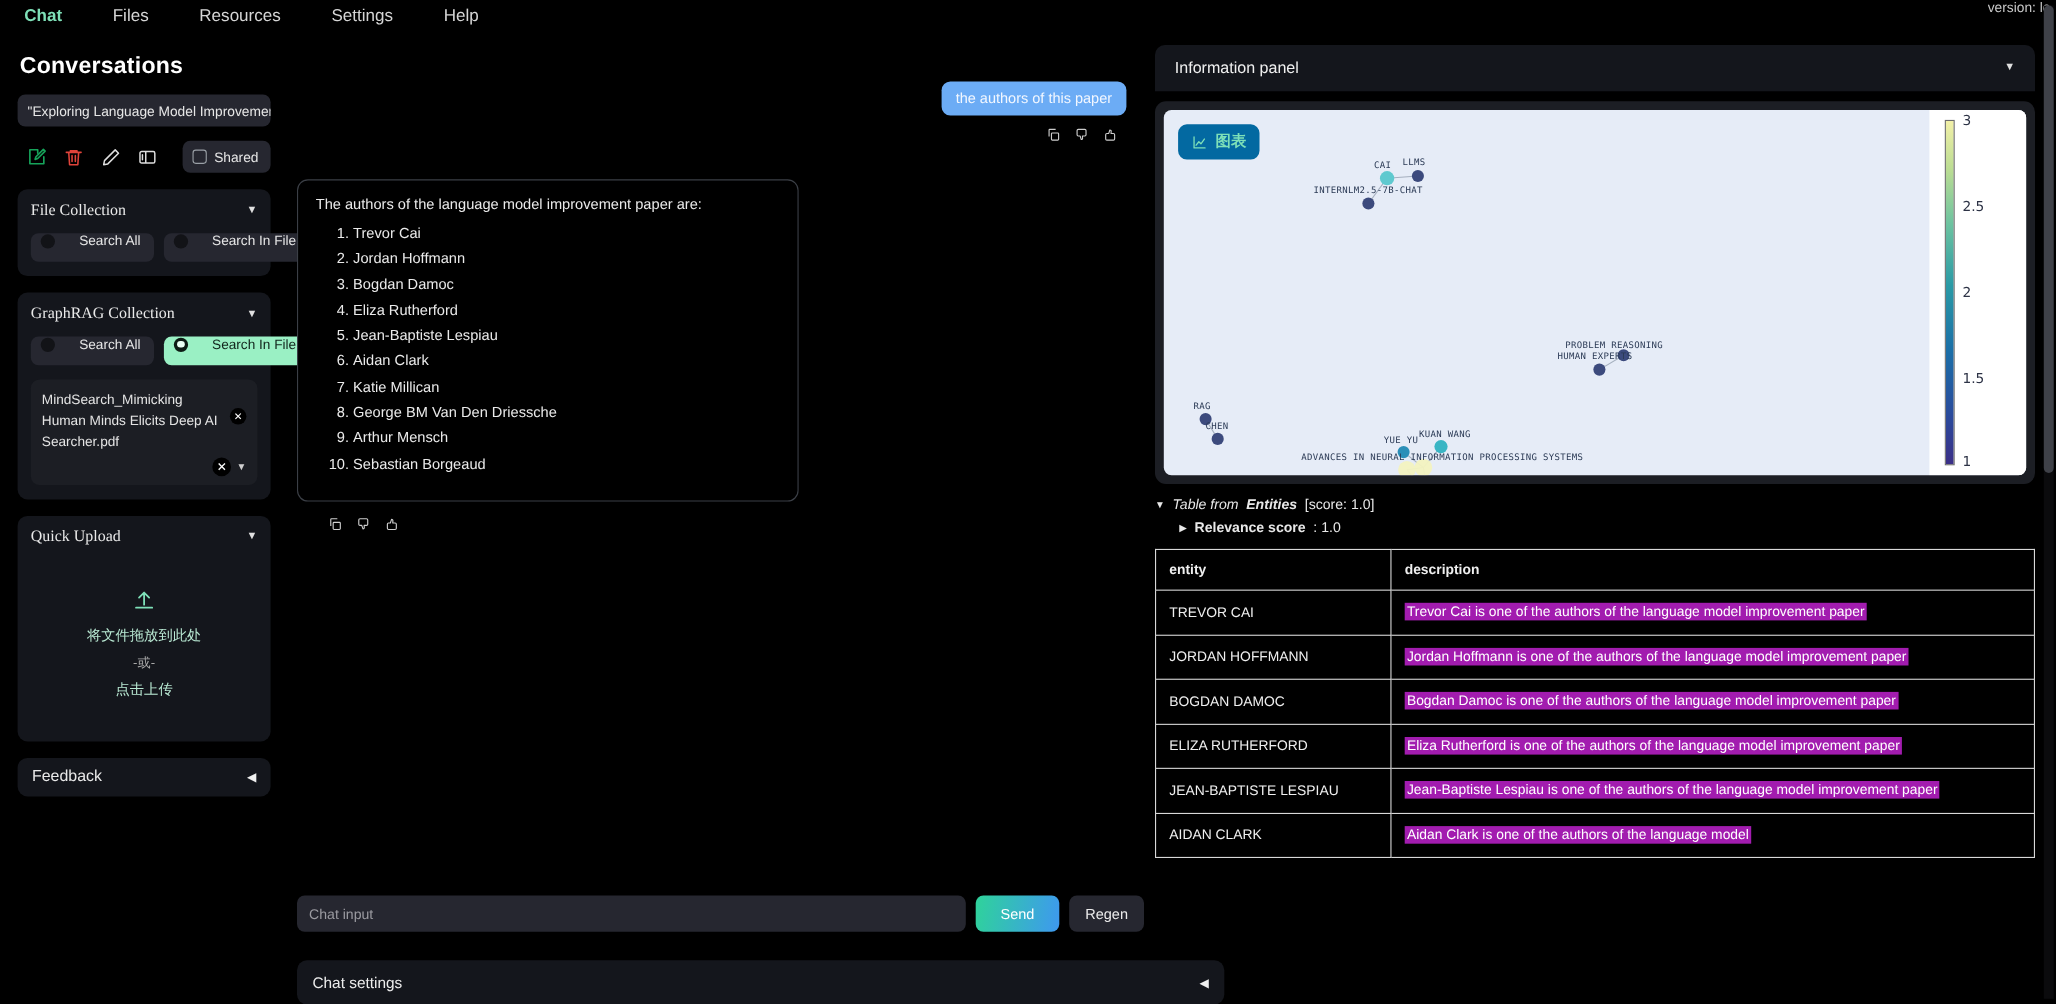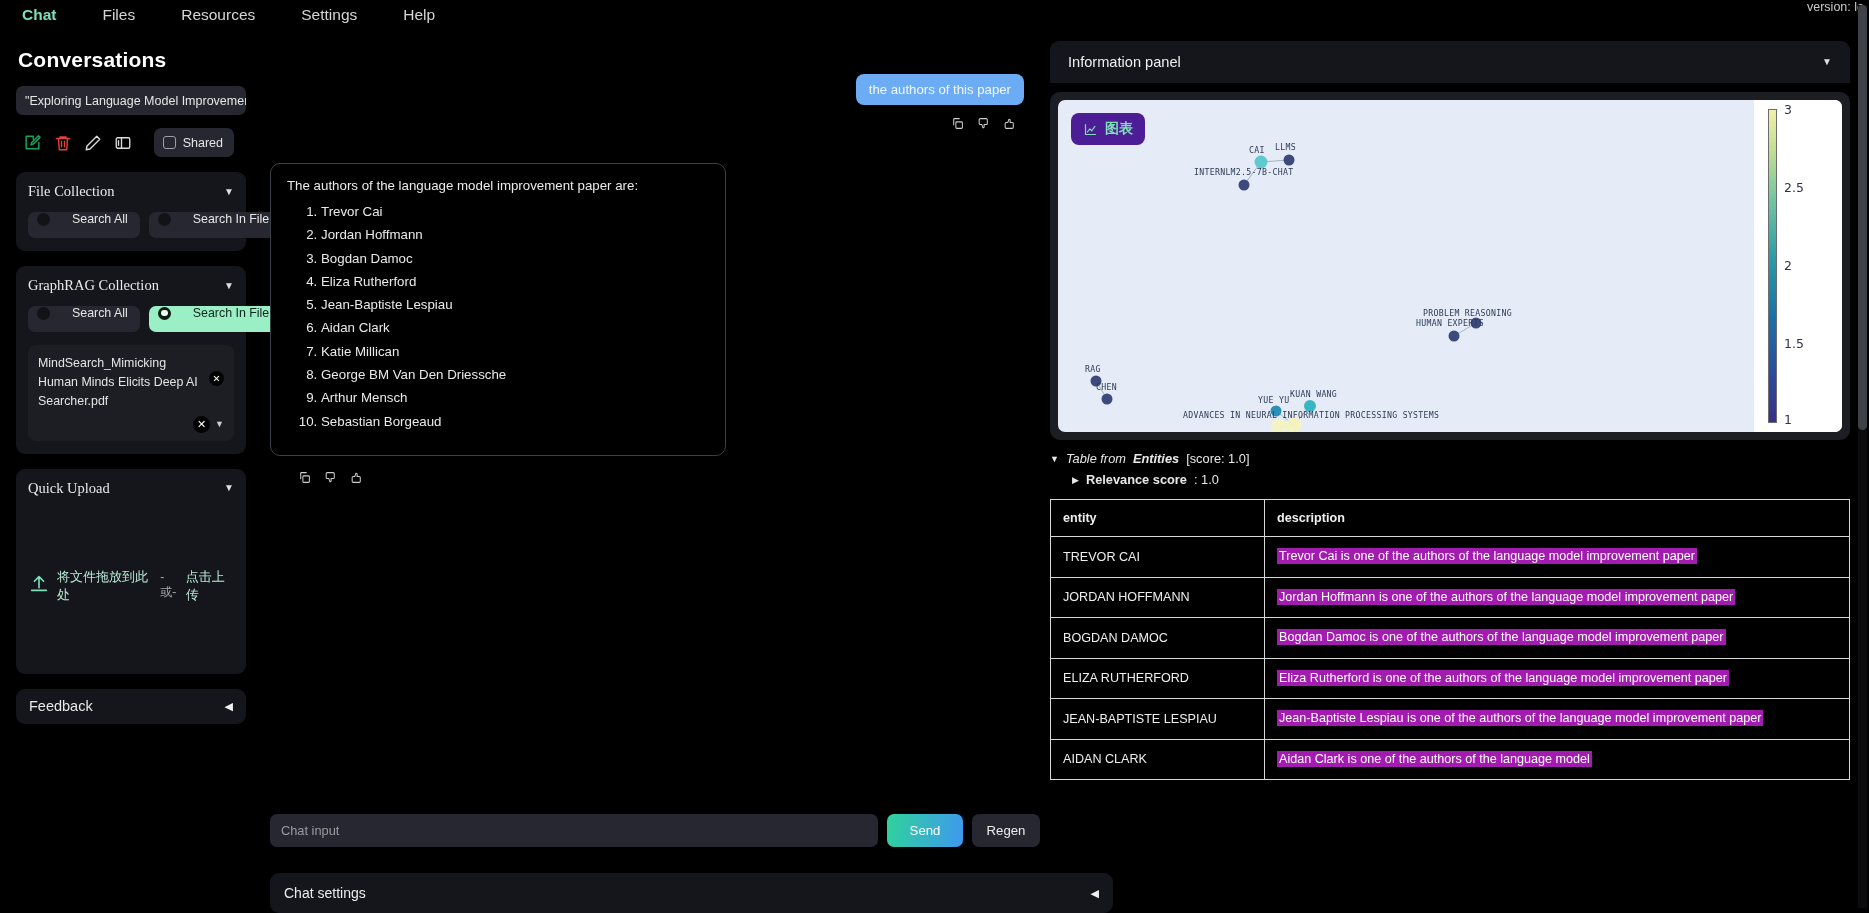--- a/index.html
+++ b/index.html
@@ -28,21 +28,21 @@
   
   .sidebar { position: absolute; left: 0; top: 36px; width: 262px; height: 877px; padding: 0 16px; }
   .side-title { font-size: 21px; font-weight: 700; color: #fff; margin: 12px 0 14px 2px; letter-spacing: .2px; }
 
   .conv-select {
     width: 230px; height: 29px; background: #262730; border: none; border-radius: 7px;
     display: flex; align-items: center; padding: 0 9px; font-size: 12.5px; color: #e6e6e6;
     white-space: nowrap; overflow: hidden; cursor: pointer;
   }
 
-  .conv-actions { display: flex; align-items: center; gap: 10px; margin: 13px 12px 0 6px; }
+  .conv-actions { display: flex; align-items: center; gap: 10px; margin: 13px 0 0 6px; }
   .iconbtn {
     width: 28px; height: 26px; display: flex; align-items: center; justify-content: center;
     background: transparent; border: none; cursor: pointer;
   }
   .shared-box {
     margin-left: 10px; height: 29px; background: #262730; border-radius: 7px;
     display: flex; align-items: center; gap: 7px; padding: 0 11px 0 9px; cursor: pointer;
   }
   .chk { width: 13px; height: 13px; border: 1.6px solid #9aa0a6; border-radius: 3px; background: transparent; }
   .shared-box span { font-size: 12.5px; color: #e6e6e6; }
@@ -75,21 +75,21 @@
   .xcircle {
     width: 15px; height: 15px; border-radius: 50%; background: #000; color: #fff;
     font-size: 9.5px; display: flex; align-items: center; justify-content: center; flex: none;
     cursor: pointer; margin-top: 17px;
   }
   .file-box-foot { display: flex; align-items: center; justify-content: flex-end; gap: 5px; margin-top: 4px; }
   .xcircle.big { width: 17px; height: 17px; font-size: 11px; margin-top: 0; }
   .mini-caret { color: #cfcfcf; font-size: 9px; cursor: pointer; }
 
   .upload-area {
-    margin-top: 14px; min-height: 150px; display: flex; flex-direction: row;
+    margin-top: 14px; min-height: 150px; display: flex; flex-direction: column;
     align-items: center; justify-content: center; gap: 7px;
   }
   .upload-area .ztext { font-size: 13px; color: #b9e9d3; }
   .upload-area .ztext.dash { font-size: 12px; color: #a9a9a9; }
   .upload-ico { color: #7ee0b8; }
 
   .collapse-row {
     background: #14161c; border-radius: 9px; margin-top: 15px; height: 35px;
     display: flex; align-items: center; justify-content: space-between; padding: 0 13px;
     cursor: pointer;
@@ -168,21 +168,21 @@
     background: linear-gradient(to top, #3b2f87 0%, #2a4a9c 14%, #1b6fa8 33%, #2a9aa6 52%, #6dc3a0 70%, #bcdd93 86%, #f2f0a8 100%);
     border: 1px solid #6d6d6d;
   }
   .cbar-tick { position: absolute; left: 30px; font-size: 12.5px; color: #2d3346; font-family: "DejaVu Sans", sans-serif; }
   .graph-svg { position: absolute; left: 0; top: 0; }
   .node-label {
     font-family: "DejaVu Sans Mono", monospace; font-size: 8.2px; fill: #2b3a55;
     letter-spacing: .3px;
   }
   .chart-badge {
-    position: absolute; left: 13px; top: 13px; height: 32px; background: #4c1d95;
+    position: absolute; left: 13px; top: 13px; height: 32px; background: #0369a1;
     border-radius: 8px; display: flex; align-items: center; gap: 7px; padding: 0 12px;
   }
   .chart-badge .zh { font-size: 14px; color: #7ee0b8; font-weight: 700; }
 
   .meta-line { display: flex; align-items: center; gap: 7px; margin-top: 11px; font-size: 12.8px; color: #e8e8e8; }
   .meta-line .tri { font-size: 9px; color: #e8e8e8; }
   .meta-line em { font-style: italic; }
   .meta-line strong { font-weight: 700; }
   .meta-line.indent { margin-top: 6px; padding-left: 22px; }
 

